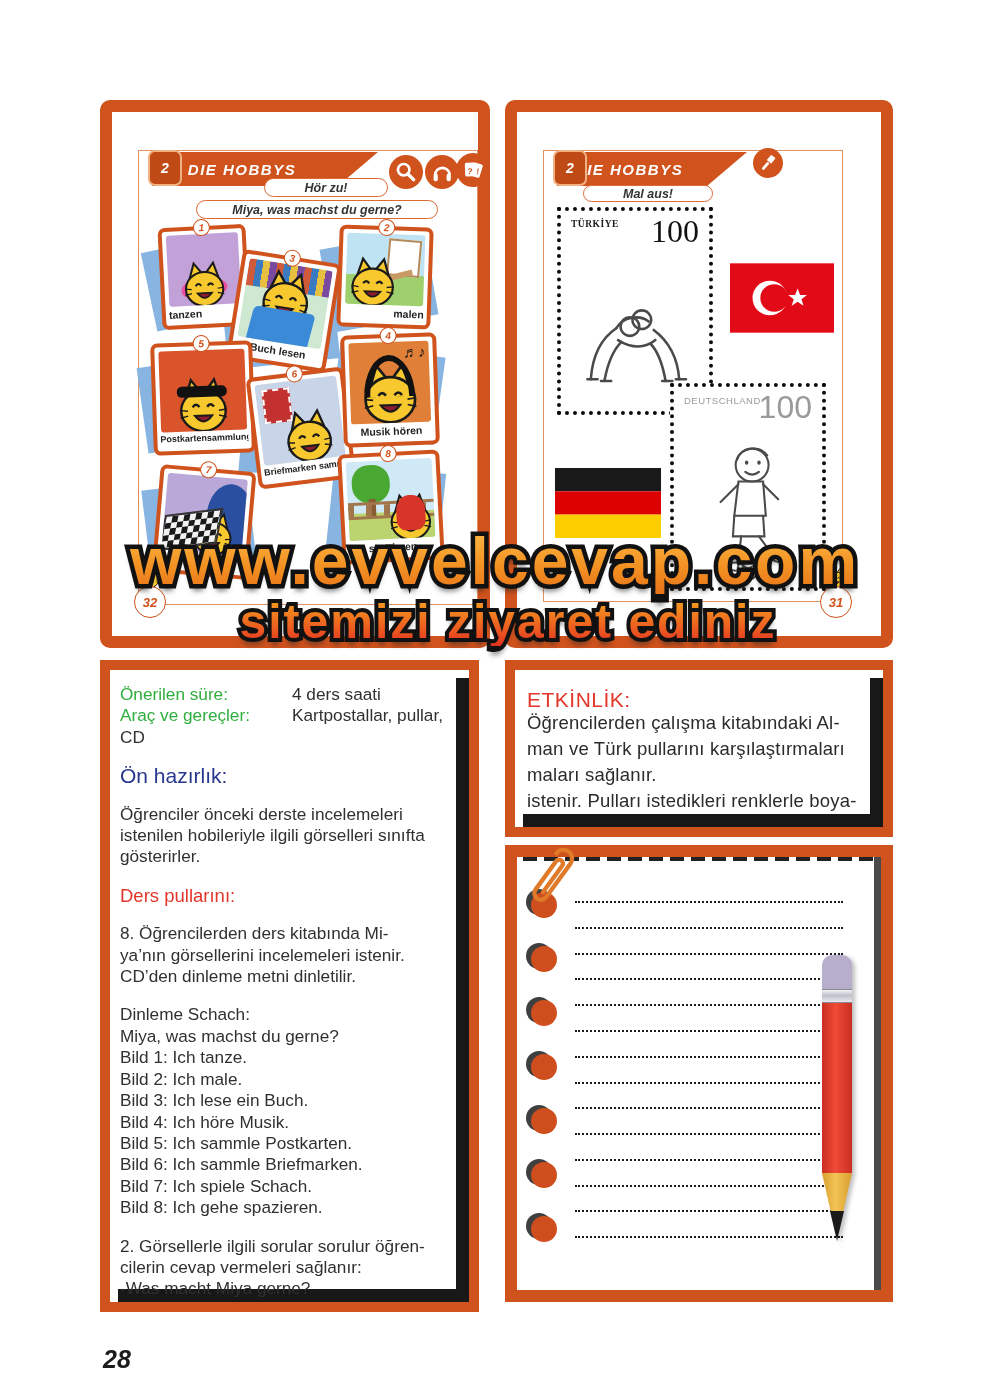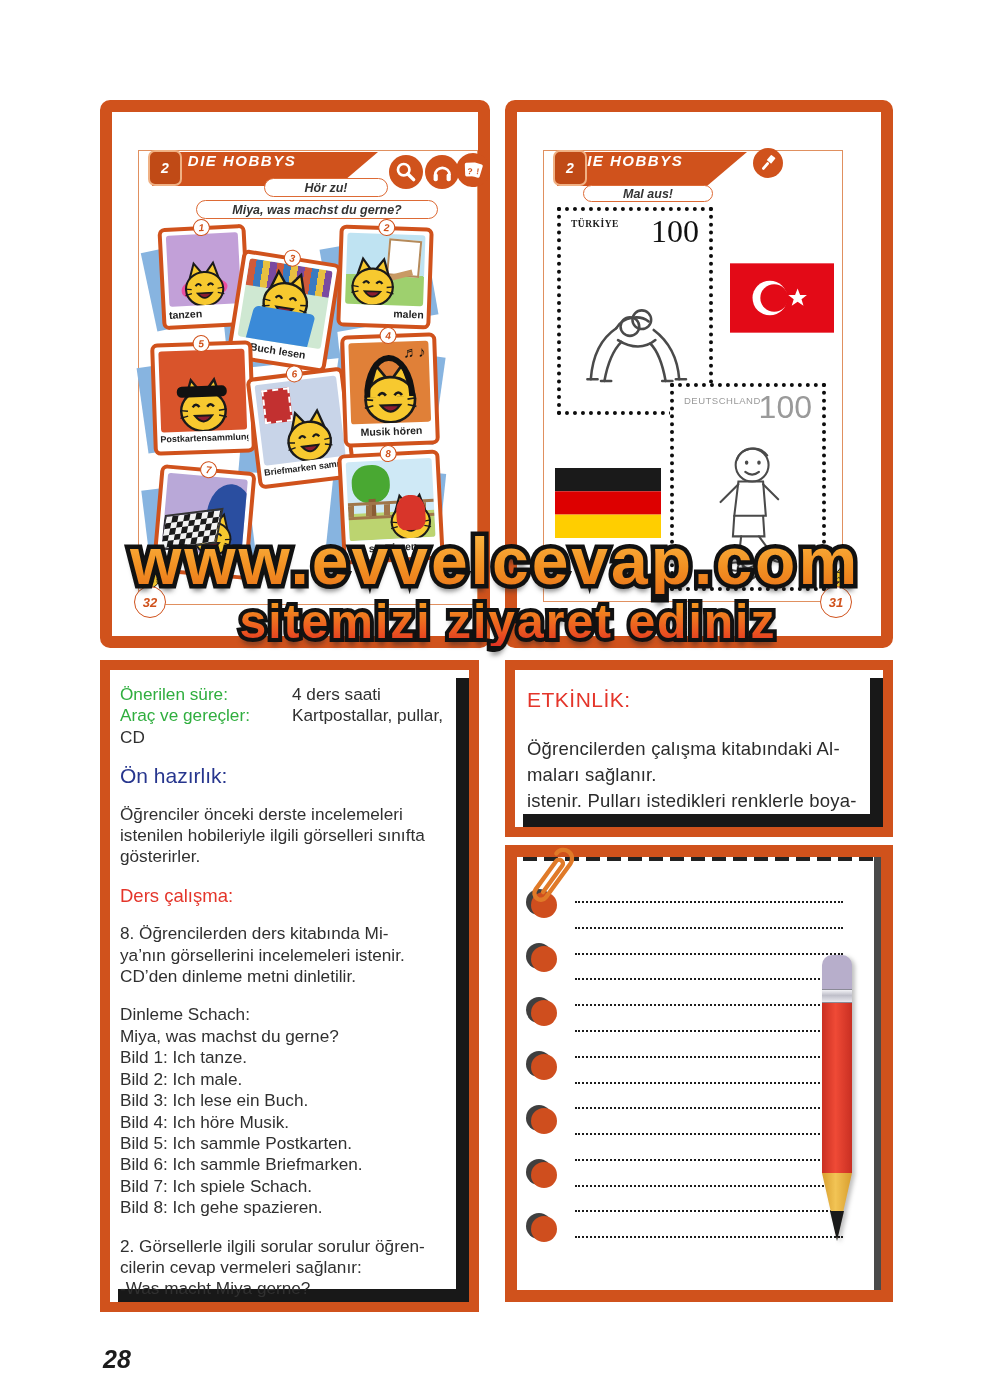--- a/index.html
+++ b/index.html
@@ -10,21 +10,21 @@
   body{background:#fff;font-family:"Liberation Sans","DejaVu Sans",sans-serif}
   .stage{position:relative;width:990px;height:1400px;background:#fff;overflow:hidden}
 
   
   .panel{position:absolute;border:12px solid var(--orange);border-radius:10px;background:#fff}
   .panel-tl{left:100px;top:100px;width:390px;height:548px}
   .panel-tr{left:505px;top:100px;width:388px;height:548px}
   .pframe{position:absolute;border:1px solid var(--frame)}
   .banner{position:absolute;height:34px;background:var(--orange);
     clip-path:polygon(0 0,100% 0,calc(100% - 40px) 100%,0 100%);
-    display:flex;justify-content:center}
+    display:flex;align-items:center;justify-content:center}
   .banner span{color:#fff;font-weight:bold;font-style:italic;font-size:15px;letter-spacing:1.5px;padding-right:46px}
   .tab{position:absolute;width:34px;height:36px;background:var(--orange-dk);border:2px solid #f0b184;
     border-radius:7px;display:flex;align-items:center;justify-content:center;
     color:#fff;font-weight:bold;font-style:italic;font-size:14px}
   .cicon{position:absolute;width:34px;height:34px;border-radius:50%;background:var(--orange);
     display:flex;align-items:center;justify-content:center}
   .pill{position:absolute;background:#fff;border:1.4px solid #dd6a35;border-radius:12px;
     display:flex;align-items:center;justify-content:center;
     font-weight:bold;font-size:12.5px;color:#333;font-style:italic}
   .pagedot{position:absolute;width:32px;height:32px;border-radius:50%;background:#fff;border:1.6px solid var(--orange);
@@ -92,21 +92,21 @@
   .sh-b{position:absolute;left:8px;right:0;bottom:0;height:13px;background:#181818}
   .lesson-text{position:absolute;left:10px;top:14px;width:352px}
   .tx{font-size:17.2px;line-height:21.4px;color:var(--ink)}
   .sp{height:17px}
   .row{display:flex}
   .lbl-green{color:var(--green);width:172px;flex:none}
   .hd-blue{color:var(--blue);font-size:21px}
   .hd-red{color:var(--red);font-size:18.5px}
 
   .act-title{position:absolute;left:12px;top:18px;font-size:21px;color:var(--red);letter-spacing:.5px}
-  .act-lines{position:absolute;left:12px;top:66px;width:348px}
+  .act-lines{position:absolute;left:12px;top:40px;width:348px}
   .atx{font-size:18.5px;line-height:26px;color:#2b2b2b;letter-spacing:.2px}
 
   
   .notepad{position:absolute;left:505px;top:845px;width:388px;height:457px;border:12px solid var(--orange);background:#fff}
   .torn{position:absolute;top:0;left:6px;right:6px;height:4px;
     background:repeating-linear-gradient(90deg,#222 0 14px,rgba(0,0,0,0) 14px 21px)}
   .paper-sh{position:absolute;top:0;right:0;bottom:0;width:7px;background:#4a4a4a}
   .bullet{position:absolute;left:14px;width:26px;height:26px;border-radius:50%;background:#cf4e1e;
     box-shadow:-5px -3px 0 #3f3f3f}
   .dot{position:absolute;left:58px;width:268px;height:2px;border-bottom:2.4px dotted #1c1c1c}
@@ -401,21 +401,21 @@
         <span>Kartpostallar, pullar,</span>
       </div>
       <div class="tx">CD</div>
       <div class="sp"></div>
       <div class="tx hd-blue">Ön hazırlık:</div>
       <div class="sp"></div>
       <div class="tx">Öğrenciler önceki derste incelemeleri</div>
       <div class="tx">istenilen hobileriyle ilgili görselleri sınıfta</div>
       <div class="tx">gösterirler.</div>
       <div class="sp"></div>
-      <div class="tx hd-red">Ders çalışma:</div>
+      <div class="tx hd-red">Ders pullarını:</div>
       <div class="sp"></div>
       <div class="tx">8. Öğrencilerden ders kitabında Mi-</div>
       <div class="tx">ya’nın görsellerini incelemeleri istenir.</div>
       <div class="tx">CD’den dinleme metni dinletilir.</div>
       <div class="sp"></div>
       <div class="tx">Dinleme Schach:</div>
       <div class="tx">Miya, was machst du gerne?</div>
       <div class="tx">Bild 1: Ich tanze.</div>
       <div class="tx">Bild 2: Ich male.</div>
       <div class="tx">Bild 3: Ich lese ein Buch.</div>
@@ -430,20 +430,21 @@
       <div class="tx">-Was macht Miya gerne?</div>
     </div>
   </div>
 
   <div class="boxpanel" style="left:505px;top:660px;width:388px;height:177px">
     <div class="sh-r"></div>
     <div class="sh-b"></div>
     <div class="act-title">ETKİNLİK:</div>
     <div class="act-lines">
       <div class="atx">Öğrencilerden çalışma kitabındaki Al-</div>
+      <div class="atx">man ve Türk pullarını karşılaştırmaları</div>
       <div class="atx">maları sağlanır.</div>
       <div class="atx">istenir. Pulları istedikleri renklerle boya-</div>
     </div>
   </div>
 
   <div class="notepad">
     <div class="torn"></div>
     <div class="paper-sh"></div>
     <svg class="clip" width="46" height="76" viewBox="0 0 40 70">
       <path d="M12,14 a8,8 0 0 1 16,0 v38 a6,6 0 0 1 -12,0 V20 a3.5,3.5 0 0 1 7,0 v30" fill="none" stroke="#e07a28" stroke-width="4" stroke-linecap="round"></path>

